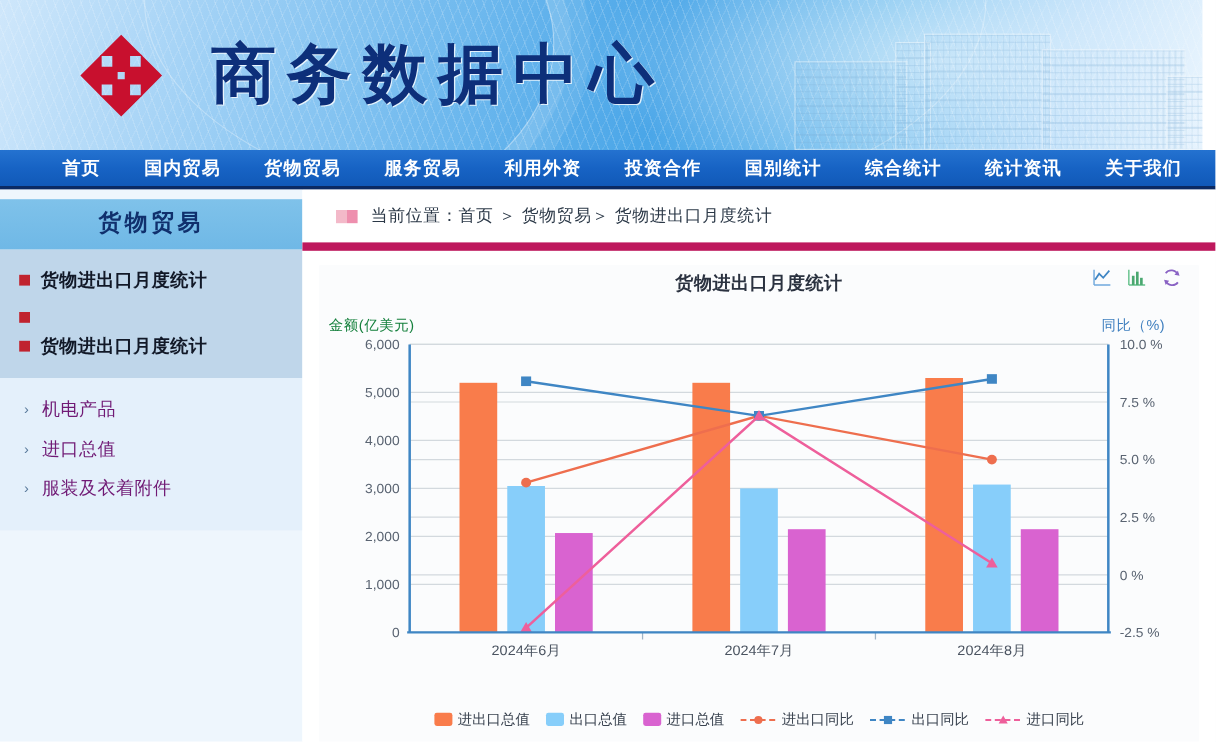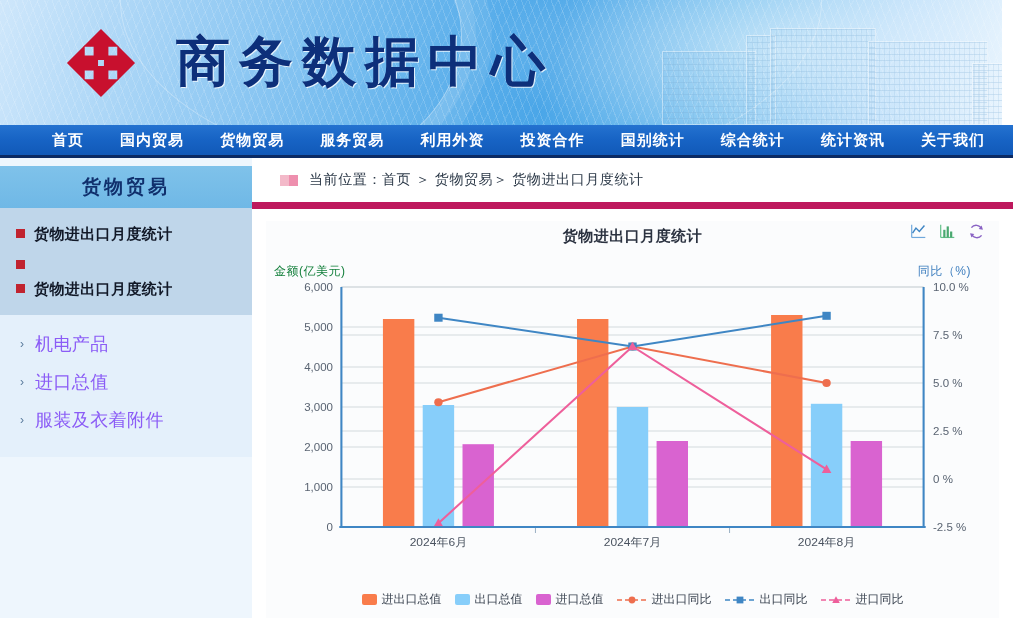--- a/index.html
+++ b/index.html
@@ -46,21 +46,21 @@
   .side-title{height:42px;line-height:42px;text-align:center;
     background:linear-gradient(180deg,#7fc2ea 0%,#6fb8e6 100%);
     color:#10306d;font-size:19px;font-weight:bold;letter-spacing:3px;}
   .side-main{background:#bfd6ea;padding:10px 0 10px 0;}
   .side-item{display:flex;align-items:flex-start;padding:4px 10px 4px 16px;cursor:pointer;}
   .side-bullet{width:9px;height:9px;background:#c0232f;margin-top:7px;margin-right:9px;flex:0 0 auto;}
   .side-label{font-size:15px;font-weight:bold;color:#111827;line-height:1.55;letter-spacing:.4px;}
   .side-sub{background:#e4f0fb;padding:10px 0 18px 0;}
   .sub-item{display:flex;align-items:center;padding:7px 10px 7px 20px;cursor:pointer;}
   .sub-arrow{color:#5b7b9c;font-size:12px;margin-right:11px;}
-  .sub-label{font-size:18px;color:#8b5cf6;letter-spacing:.4px;}
+  .sub-label{font-size:15px;color:#701a75;letter-spacing:.4px;}
   
   .content{flex:1;background:#ffffff;box-sizing:border-box;padding:0;position:relative;}
   .crumb{display:flex;align-items:center;height:44px;padding-left:28px;border-bottom:7px solid #be185d;}
   .crumb-mark{width:18px;height:11px;margin-right:11px;
     background:linear-gradient(90deg,#f3b9c9 0 50%, #ee8fae 50% 100%);}
   .crumb-txt{font-size:14px;color:#2b3847;letter-spacing:.6px;}
   .panel{margin:12px 14px 0 14px;background:#fbfcfd;height:500px;position:relative;}
   .chart-head{position:relative;height:34px;}
   .chart-title{position:absolute;left:0;right:0;top:6px;text-align:center;
     font-size:15px;font-weight:bold;color:#2b3240;letter-spacing:.5px;}

